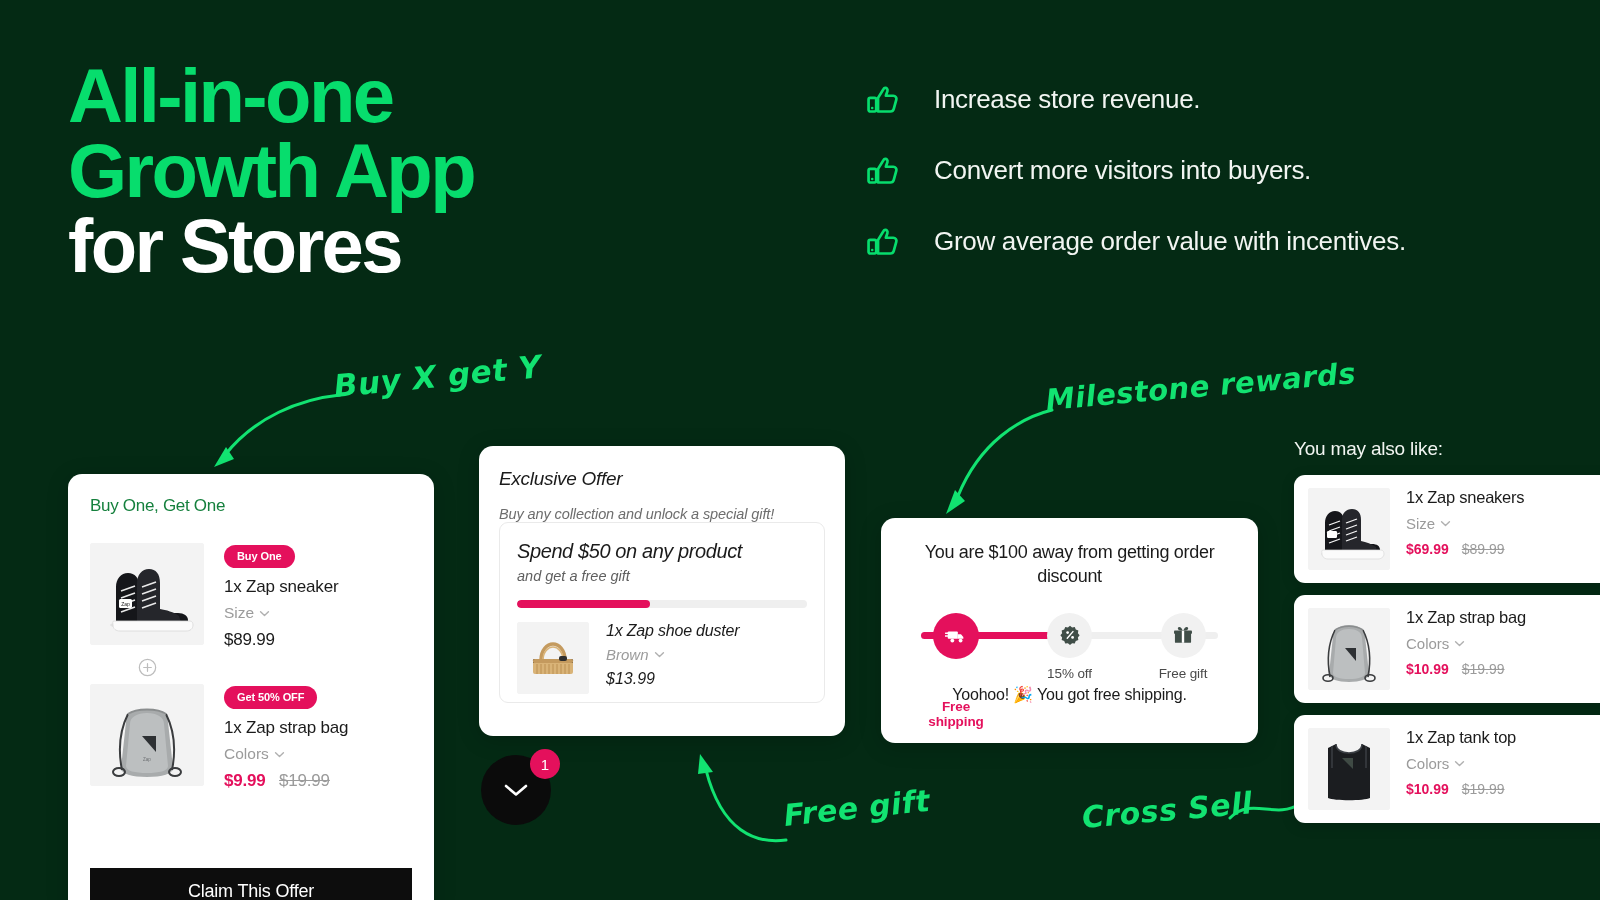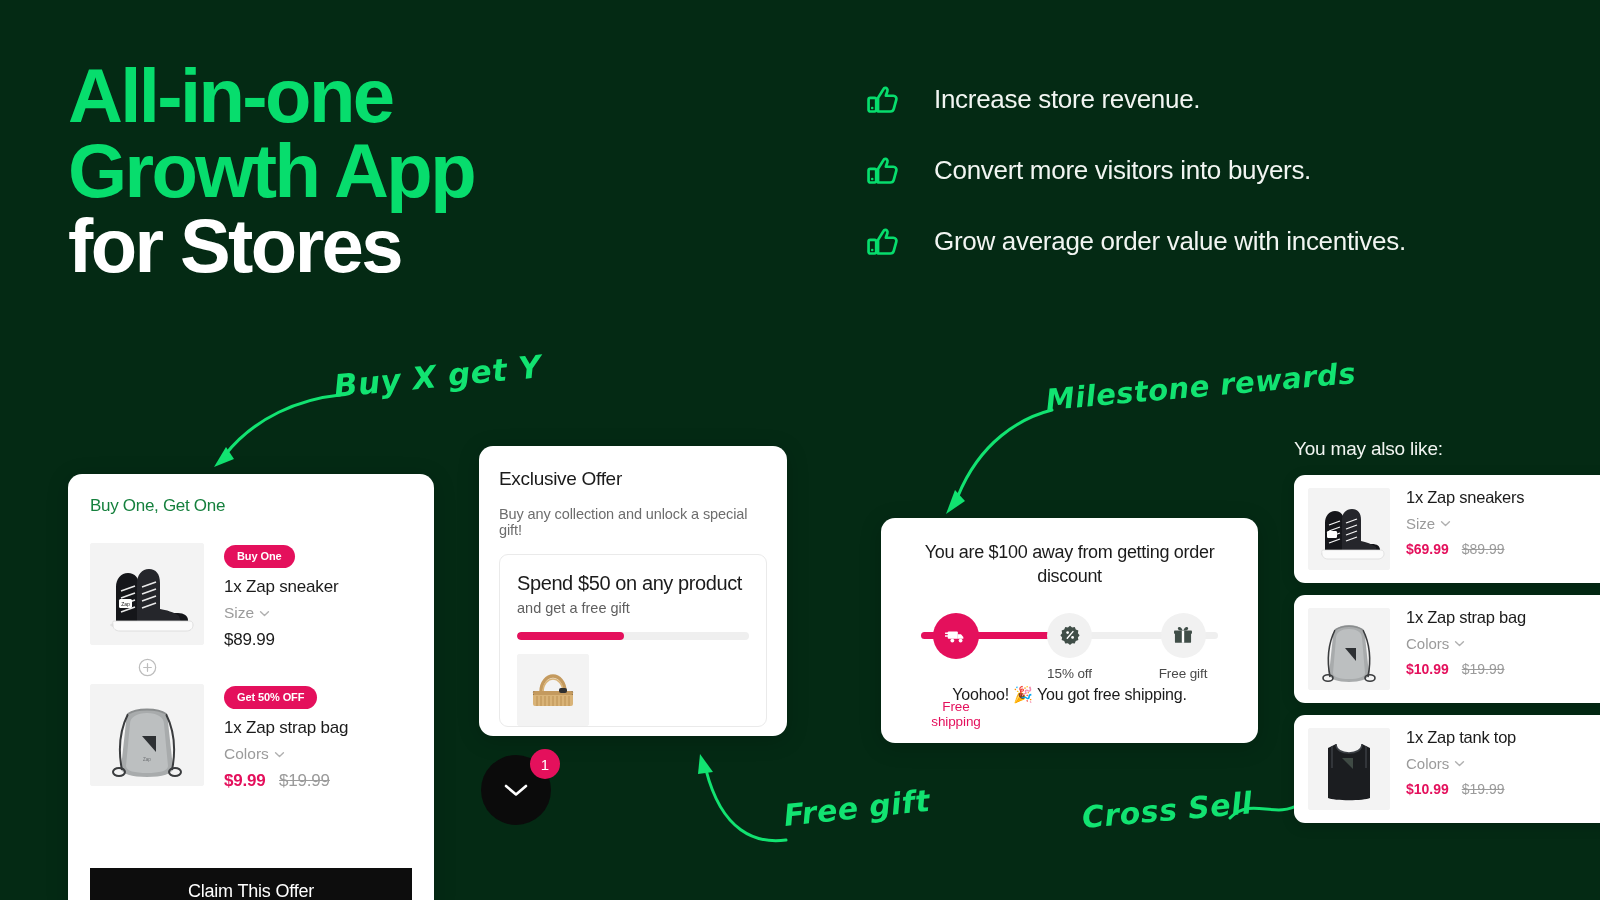--- a/index.html
+++ b/index.html
@@ -130,31 +130,32 @@
     letter-spacing: -0.2px;
     display: flex; align-items: center; justify-content: center;
     border: none; cursor: pointer;
     font-family: inherit;
   }
 
   
   .excl {
     left: 479px;
     top: 446px;
-    width: 308px;
+    width: 366px;
     height: 290px;
     padding: 22px 20px;
+    font-style: italic;
   }
   .excl-title { font-size: 19px; color: #1b1b1b; letter-spacing: -0.3px; }
   .excl-sub { font-size: 14.5px; color: #6d6d6d; margin-top: 16px; letter-spacing: -0.1px; }
   .excl-inner {
-    margin-top: 16px;
+    margin-top: 0;
     border: 1px solid #eaeaea;
     border-radius: 9px;
-    padding: 17px 17px 0 17px;
+    padding: 17px 17px 8px 17px;
   }
   .excl-h { font-size: 20px; color: #1b1b1b; letter-spacing: -0.4px; }
   .excl-h2 { font-size: 14.5px; color: #5f5f5f; margin-top: 5px; }
   .bar-track {
     margin-top: 16px; height: 8px; border-radius: 999px;
     background: #efefef; overflow: hidden;
   }
   .bar-fill { height: 100%; background: #e4105c; border-radius: 999px; width: 46%; }
   .gift-row { display: flex; gap: 17px; margin-top: 14px; align-items: flex-start; }
   .gift-img {
@@ -219,21 +220,21 @@
   .step { width: 78px; text-align: center; }
   .step-dot {
     width: 45px; height: 45px; border-radius: 50%;
     background: #f1f1f1; margin: 0 auto;
     display: flex; align-items: center; justify-content: center;
     position: relative;
   }
   .step.active .step-dot { background: #e4105c; width: 46px; height: 46px; }
   .step-dot svg { width: 22px; height: 22px; display: block; }
   .step-lbl { font-size: 13.5px; color: #4a4a4a; margin-top: 8px; letter-spacing: -0.1px; }
-  .step.active .step-lbl { color: #e4105c; font-weight: 400; margin-top: 40px; }
+  .step.active .step-lbl { color: #e4105c; font-weight: 700; margin-top: 40px; }
   .mile-foot { font-size: 16px; color: #1b1b1b; margin-top: 12px; letter-spacing: -0.2px; }
 
   
   .upsell { position: absolute; left: 1294px; top: 438px; width: 320px; }
   .upsell-title { color: #f2f5f2; font-size: 19px; letter-spacing: -0.2px; margin-bottom: 15px; }
   .ucard {
     background: #fff; border-radius: 11px;
     padding: 13px 14px; margin-bottom: 12px;
     display: flex; gap: 16px; align-items: flex-start;
     box-shadow: 0 3px 14px rgba(0,0,0,0.16);
@@ -417,20 +418,30 @@
             <path d="M32 42 L32 52"></path>
               <path d="M36 42 L36 52"></path>
               <path d="M40 42 L40 52"></path>
             <path d="M44 42 L44 52"></path>
               <path d="M48 42 L48 52"></path>
               <path d="M52 42 L52 52"></path>
           </g>
           <rect x="42" y="34" width="8" height="5" rx="2" fill="#2f2f2f"></rect>
         </svg>
       </div>
+      <div>
+        <div class="gname">1x Zap shoe duster</div>
+        <div class="gopt">
+          <span>Brown</span>
+          <svg class="chev" viewBox="0 0 12 8" fill="none" stroke="#b0b0b0" stroke-width="1.6" stroke-linecap="round" stroke-linejoin="round">
+              <path d="M1.5 2 L6 6.2 L10.5 2"></path>
+            </svg>
+        </div>
+        <div class="gprice">$13.99</div>
+      </div>
     </div>
   </div>
 </div>
 
 <div class="bubble">
   <svg viewBox="0 0 26 16" fill="none" stroke="#ffffff" stroke-width="2.6" stroke-linecap="round" stroke-linejoin="round">
       <path d="M3 4 L13 12.5 L23 4"></path>
     </svg>
   <div class="bubble-badge">1</div>
 </div>

